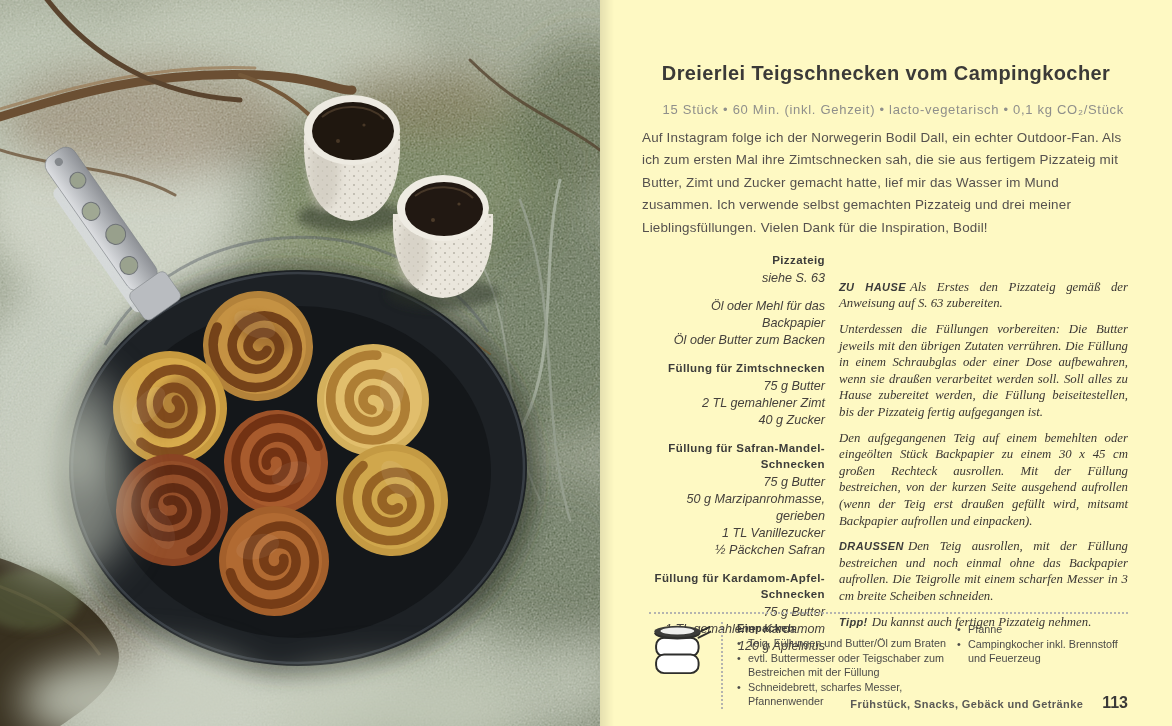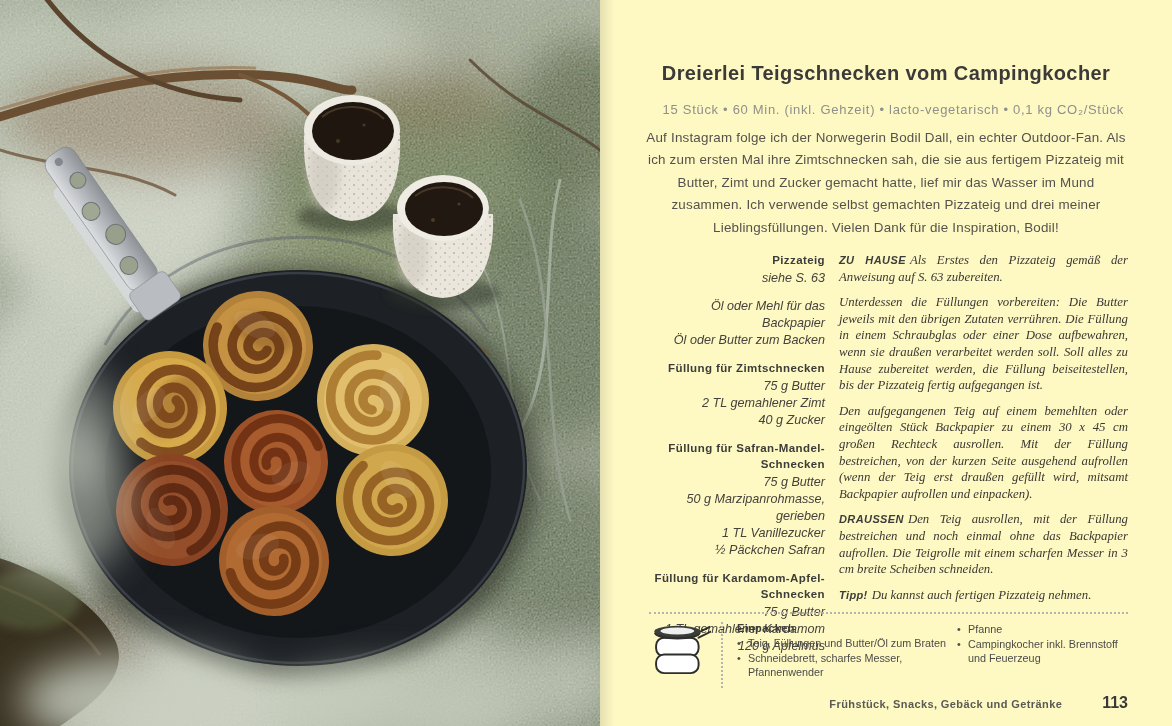--- a/index.html
+++ b/index.html
@@ -9,23 +9,23 @@
   .photo-page{position:absolute;left:0;top:0;width:600px;height:726px;}
   .photo-page svg{display:block;}
   .gutter{position:absolute;left:600px;top:0;width:14px;height:726px;pointer-events:none;
           background:linear-gradient(to right,rgba(0,0,0,.10),rgba(0,0,0,0));}
   
   .recipe-page{position:absolute;left:600px;top:0;width:572px;height:726px;color:#3b3a38;}
   .r-title{position:absolute;top:60px;left:40px;right:40px;margin:0;text-align:center;
            font-size:20px;line-height:27px;font-weight:700;letter-spacing:.4px;color:#3b3a38;}
   .r-meta{position:absolute;top:102px;left:40px;right:48px;text-align:right;
           font-size:13px;letter-spacing:.7px;color:#8f8f8b;}
-  .r-intro{position:absolute;top:127px;left:42px;right:42px;margin:0;text-align:center;
+  .r-intro{position:absolute;top:127px;left:42px;right:42px;margin:0;text-align:left;
            font-size:13.4px;line-height:22.4px;letter-spacing:.2px;color:#55514e;font-weight:400;}
-  .cols{position:absolute;top:252px;left:45px;right:44px;display:flex;gap:14px;}
+  .cols{position:absolute;top:252px;left:45px;right:44px;display:flex;gap:14px;align-items:center;}
   .ing{flex:0 0 180px;text-align:right;}
   .isec{margin:0 0 11px;}
   .ihead{margin:0 0 2px;font-size:11.5px;line-height:16px;font-weight:700;letter-spacing:.4px;color:#3c3c3a;}
   .ihead:empty{display:none;}
   .iline{margin:0;font-family:Liberation Sans, sans-serif;font-style:italic;
          font-size:12.6px;line-height:17px;color:#45413d;}
   .steps{flex:1;min-width:0;font-style:italic;}
   .step{margin:0 0 9px;font-family:"Liberation Serif",serif;font-size:12.8px;line-height:16.6px;
         color:#3b3733;text-align:justify;-webkit-hyphens:auto;hyphens:auto;}
   .lbl{font-family:"Liberation Sans",sans-serif;font-weight:700;font-size:11px;
@@ -36,21 +36,21 @@
         padding-top:8px;display:flex;align-items:flex-start;}
   .pack-icon{flex:0 0 62px;margin-right:10px;}
   .pack-divider{align-self:stretch;min-height:66px;border-left:2px dotted #b4b4b0;margin-right:14px;}
   .pack h3{margin:0 0 2px;font-size:11px;font-weight:700;letter-spacing:.3px;color:#3e3e3c;}
   .pack ul{margin:0;padding:0;list-style:none;}
   .pack li{position:relative;padding-left:11px;font-size:10.8px;line-height:14.6px;color:#4c4b49;}
   .pack li::before{content:"\2022";position:absolute;left:0;top:0;color:#4c4b49;}
   .pack-col1{flex:0 0 216px;margin-right:4px;}
   .pack-col2{flex:1;}
   
-  .footer{position:absolute;top:694px;right:44px;display:flex;align-items:baseline;gap:40px;padding-left:27px;}
+  .footer{position:absolute;top:694px;right:44px;display:flex;align-items:baseline;gap:19px;padding-left:27px;}
   .chap{font-size:11px;letter-spacing:.4px;color:#5a5956;font-weight:700;}
   .pnum{font-size:16px;font-weight:700;color:#3a3938;}
 </style>
 </head>
 <body>
 
 <div class="spread">
 
   <div class="photo-page">
     <svg width="600" height="726" viewBox="0 0 600 726" xmlns="http://www.w3.org/2000/svg">
@@ -282,20 +282,21 @@
           <ellipse cx="32" cy="12" rx="26" ry="7" fill="#2e2e2c"></ellipse>
           <ellipse cx="32" cy="10" rx="26" ry="6.5" fill="#3c3c3a"></ellipse>
           <ellipse cx="32" cy="9.5" rx="19" ry="4" fill="#efefed"></ellipse>
         </svg>
       </div>
       <div class="pack-divider"></div>
       <div class="pack-col1">
         <h3>Einpacken</h3>
         <ul>
           <li>Teig, Füllungen und Butter/Öl zum Braten</li>
+          <li>evtl. Buttermesser oder Teigschaber zum Bestreichen mit der Füllung</li>
           <li>Schneidebrett, scharfes Messer, Pfannenwender</li>
         </ul>
       </div>
       <div class="pack-col2">
         <ul>
           <li>Pfanne</li>
           <li>Campingkocher inkl. Brennstoff und Feuerzeug</li>
         </ul>
       </div>
     </div>

